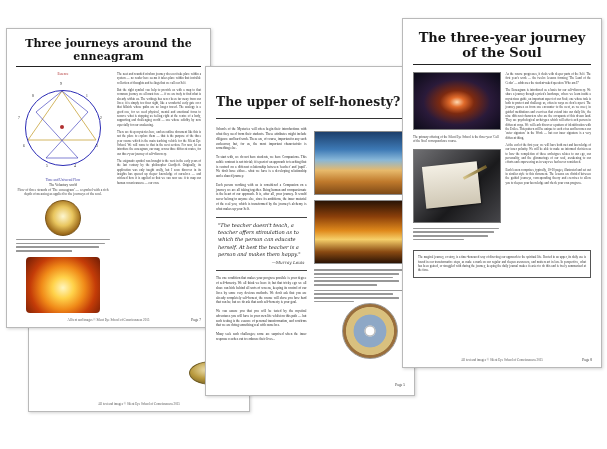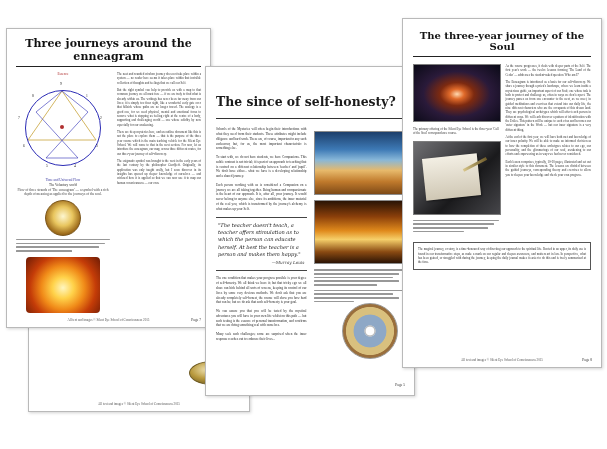--- a/index.html
+++ b/index.html
@@ -212,21 +212,21 @@
   #page-soul {
     left: 402px;
     top: 18px;
     width: 200px;
     height: 350px;
     padding: 9px 10px;
   }
   #page-soul .doc-title {
     font-family: "DejaVu Serif", serif;
     font-weight: bold;
-    font-size: 10px;
+    font-size: 13px;
     text-align: center;
     color: #151515;
     border-bottom: 1px solid #222;
     padding-bottom: 4px;
     margin: 2px 0 7px 0;
   }
   .space-photo {
     width: 100%;
     height: 56px;
     border: 1px solid #7d7d7d;
@@ -357,21 +357,21 @@
         <div style="height:3px"></div>
         <div class="mini-text">The enigmatic symbol was brought to the west in the early years of the last century by the philosopher Gurdjieff. Originally, its application was only taught orally, but I soon discover in its insights has opened up deeper knowledge of ourselves — and widened how it is applied so that we can now use it to map our human consciousness — our own.</div>
       </div>
     </div>
 
     <div class="page-footer">All text and images © Silent Eye School of Consciousness 2015</div>
     <div class="page-num">Page 7</div>
   </div>
 
   <div class="page" id="page-desert">
-    <div class="doc-title">The since of self-honesty?</div>
+    <div class="doc-title">The upper of self-honesty?</div>
     <div class="rule-under"></div>
 
     <div class="two-col">
       <div class="col">
         <div class="tiny-text">Schools of the Mysteries will often begin their introductions with what they need from their students. These attributes might include diligence and hard work. These are, of course, important to any such endeavour, but, for us, the most important characteristic is something else.</div>
         <div style="height:4px"></div>
         <div class="tiny-text">To start with, we do not have students, we have Companions. This subtle contrast is not trivial; it is part of an approach to teaching that is centred on a different relationship between 'teacher' and 'pupil'. We don't have either... what we have is a developing relationship and a shared journey.</div>
         <div style="height:4px"></div>
         <div class="tiny-text">Each person working with us is considered a Companion on a journey we are all taking together. Being human and compassionate is the heart of our approach. It is, after all, your journey. It would never belong to anyone else, since its ambitions, the inner material of the real you, which is transformed by the journey's alchemy is what makes up your Self.</div>
 

